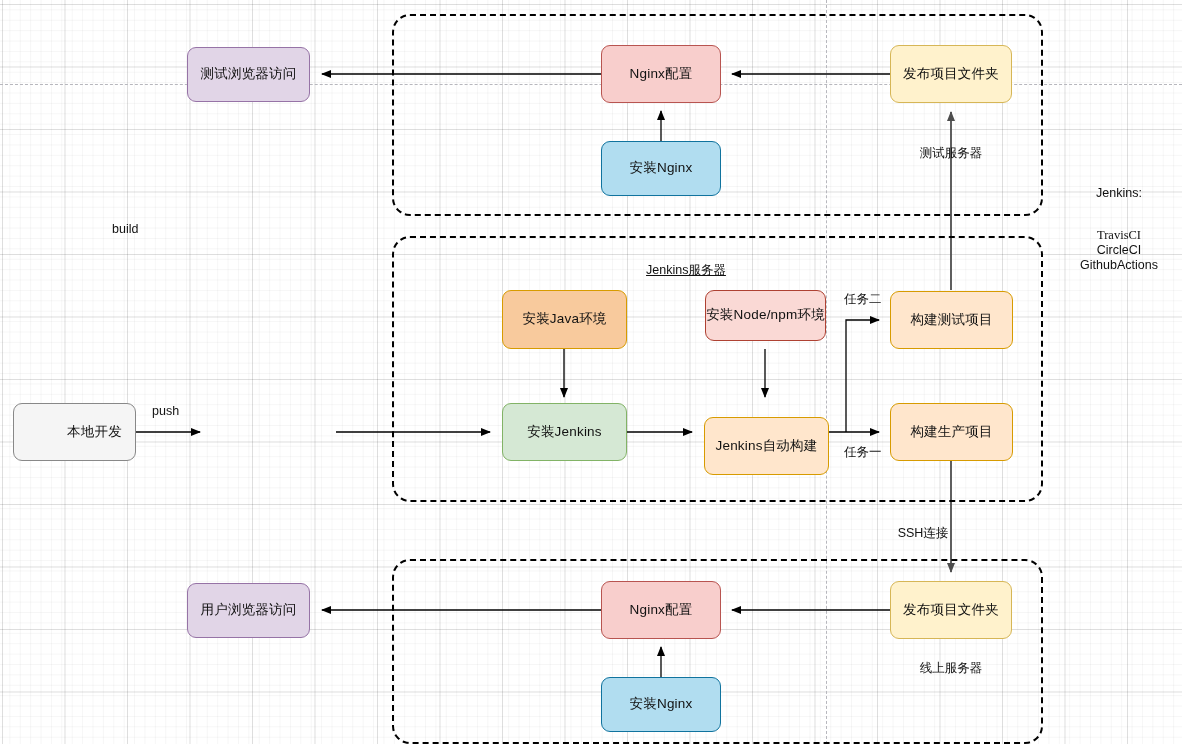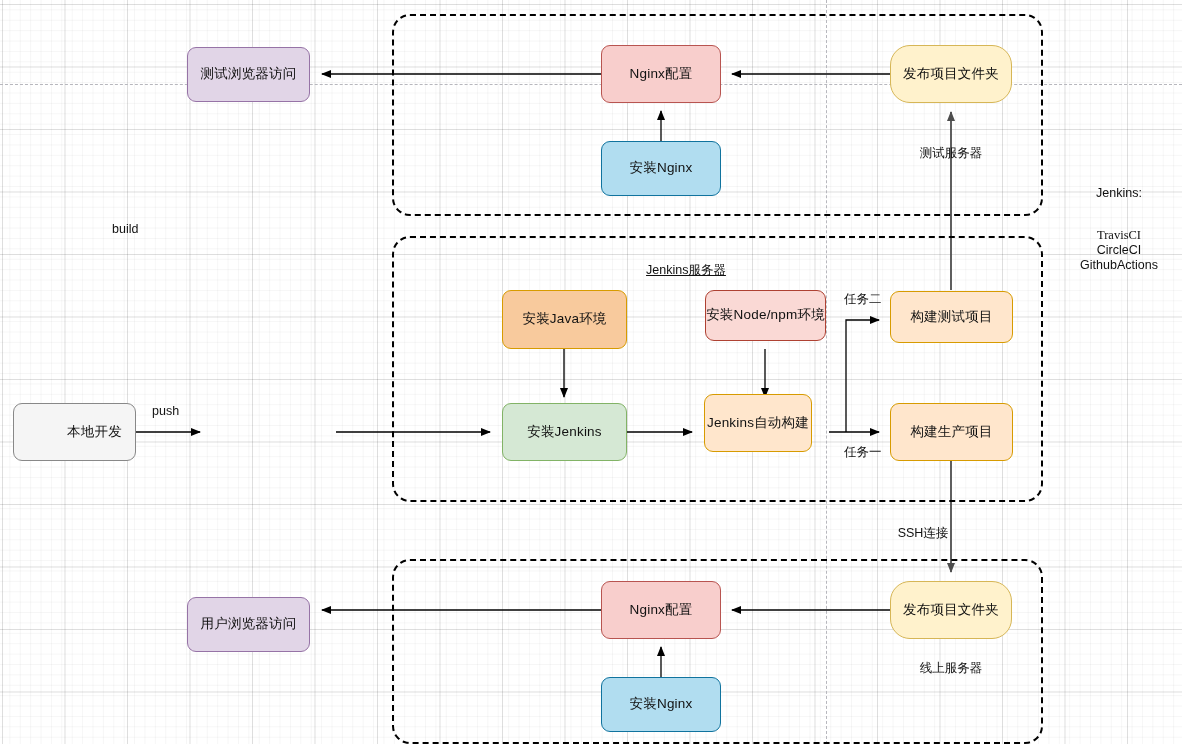--- a/index.html
+++ b/index.html
@@ -41,21 +41,21 @@
     font-size:13.5px;
     color:#111;
     line-height:1.35;
     letter-spacing:.2px;
   }
   .node span{display:block;}
 
   .n-purple{background:#e1d5e7;border-color:#9673a6;}
   .n-pink  {background:#f8cecc;border-color:#b85450;}
   .n-blue  {background:#b1ddf0;border-color:#10739e;}
-  .n-yellow{background:#ffe6cc;border-color:#d6b656;background:#fff2cc;border-radius:20px;}
+  .n-yellow{background:#ffe6cc;border-color:#d6b656;background:#fff2cc;}
   .n-yellow2{background:#ffe6cc;border-color:#d79b00;}
   .n-orange{background:#f8ca9d;border-color:#d79b00;}
   .n-rosy  {background:#fad9d5;border-color:#ae4132;}
   .n-green {background:#d5e8d4;border-color:#82b366;}
   .n-lblue {background:#cde1f9;border-color:#7ea6e0;}
   .n-grey  {background:#f5f5f5;border-color:#888;}
 
   
   .lbl{
     position:absolute;
@@ -152,33 +152,33 @@
   </div>
 
   <div class="node n-rosy" style="left:705px;top:290px;width:121px;height:51px;">
     <span>安装Node/npm环境</span>
   </div>
 
   <div class="node n-green" style="left:502px;top:403px;width:125px;height:58px;">
     <span>安装Jenkins</span>
   </div>
 
-  <div class="node n-yellow2" style="left:704px;top:394px;width:108px;height:58px;">
+  <div class="node n-yellow2" style="left:704px;top:417px;width:125px;height:58px;">
     <span>Jenkins自动构建</span>
   </div>
 
-  <div class="node n-yellow2" style="left:890px;top:291px;width:123px;height:52px;">
+  <div class="node n-yellow2" style="left:890px;top:291px;width:123px;height:58px;">
     <span>构建测试项目</span>
   </div>
 
   <div class="node n-yellow2" style="left:890px;top:403px;width:123px;height:58px;align-items:center;">
     <span>构建生产项目</span>
   </div>
 
-  <div class="node n-purple" style="left:187px;top:583px;width:123px;height:55px;margin-top:14px;">
+  <div class="node n-purple" style="left:187px;top:583px;width:123px;height:55px;">
     <span>用户浏览器访问</span>
   </div>
 
   <div class="node n-pink" style="left:601px;top:581px;width:120px;height:58px;">
     <span>Nginx配置</span>
   </div>
 
   <div class="node n-blue" style="left:601px;top:677px;width:120px;height:55px;">
     <span>安装Nginx</span>
   </div>

